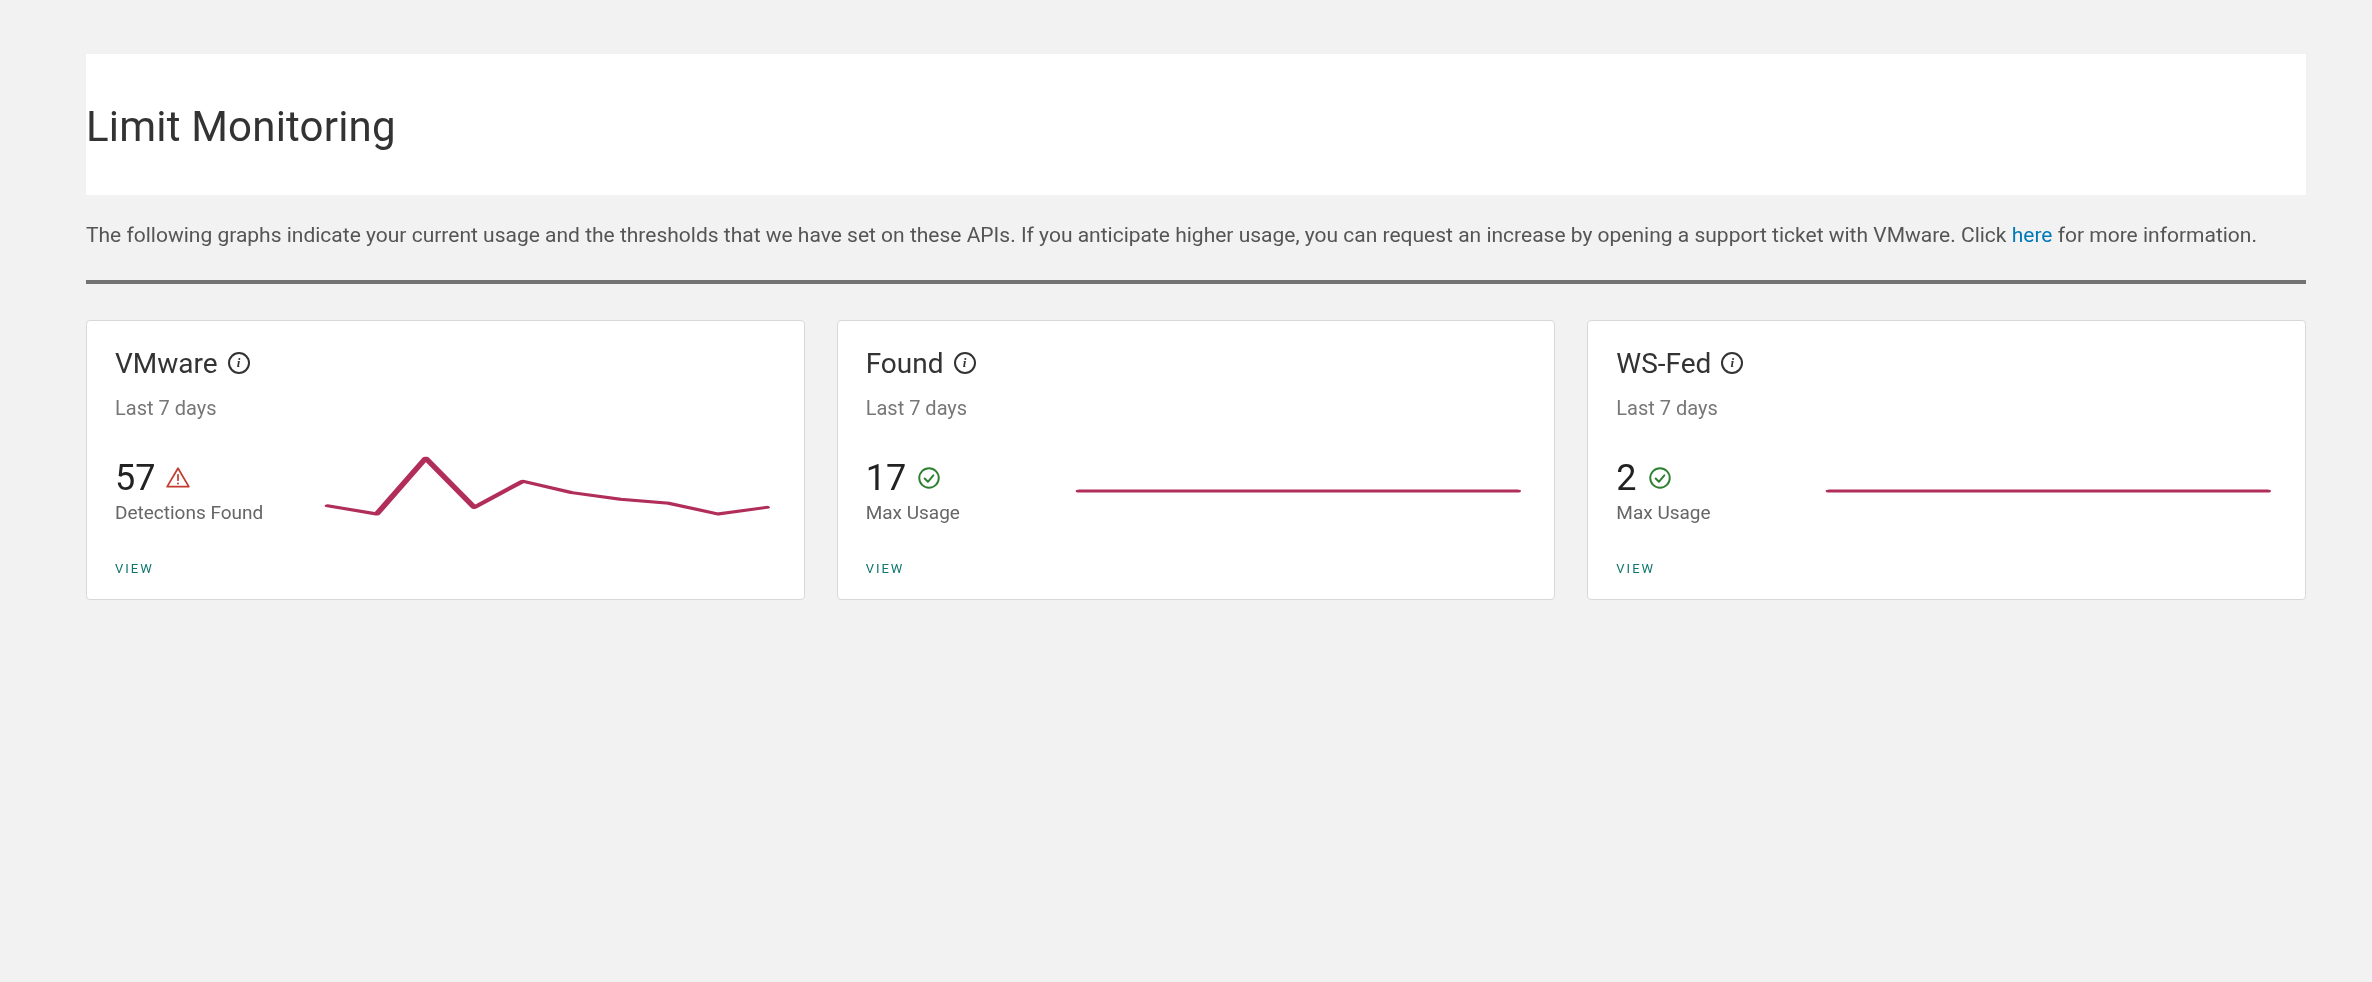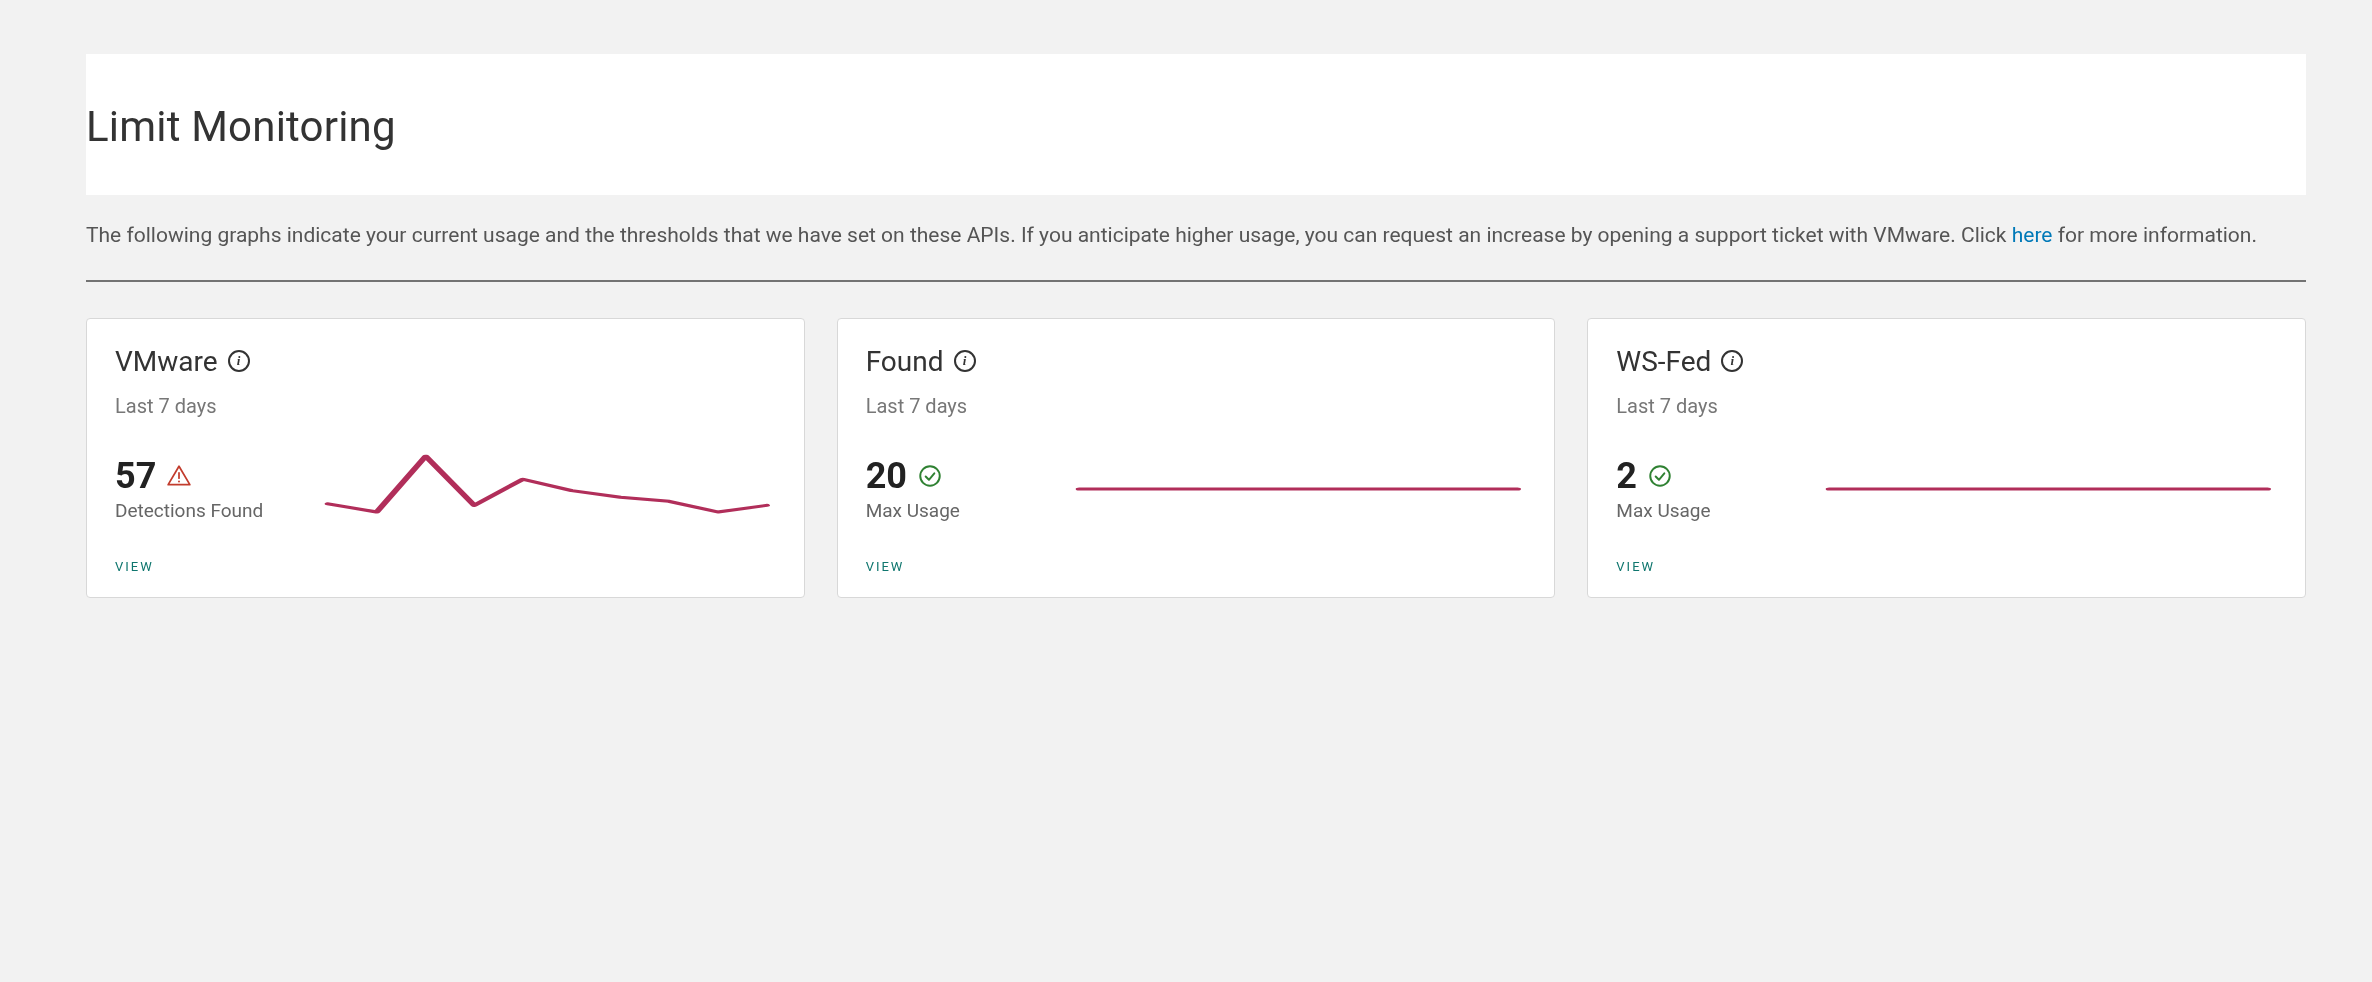--- a/index.html
+++ b/index.html
@@ -24,21 +24,21 @@
     font-weight: 400;
     color: #333;
     letter-spacing: 0.2px;
   }
   .description {
     font-size: 21px;
     color: #555;
     line-height: 1.55;
     margin-top: 24px;
     padding-bottom: 28px;
-    border-bottom: 2px solid #737373;
+    border-bottom: 4px solid #737373;
   }
   .description a {
     color: #0079b8;
     text-decoration: none;
   }
   .cards-row {
     display: flex;
     gap: 32px;
     margin-top: 36px;
   }
@@ -92,21 +92,21 @@
     flex: 0 0 auto;
     min-width: 180px;
   }
   .metric-row {
     display: flex;
     align-items: center;
     gap: 10px;
   }
   .metric-value {
     font-size: 36px;
-    font-weight: 700;
+    font-weight: 400;
     color: #222;
   }
   .metric-label {
     font-size: 19px;
     color: #666;
     margin-top: 2px;
   }
   .alert-icon svg { display:block; }
   .check-icon svg { display:block; }
   .spark-holder {
@@ -180,21 +180,21 @@
 
     <div class="card">
       <div class="card-header">
         <span class="card-title">Found</span>
         <span class="info-icon">i</span>
       </div>
       <div class="card-sub">Last 7 days</div>
       <div class="card-body">
         <div class="metric-block">
           <div class="metric-row">
-            <span class="metric-value">20</span>
+            <span class="metric-value">17</span>
             <span class="check-icon">
               <svg width="26" height="26" viewBox="0 0 24 24" fill="none" stroke="#2f8132" stroke-width="1.8" stroke-linecap="round" stroke-linejoin="round">
                 <circle cx="12" cy="12" r="9"></circle>
                 <polyline points="8 12.5 11 15.5 16 9.5"></polyline>
               </svg>
             </span>
           </div>
           <div class="metric-label">Max Usage</div>
         </div>
         <div class="spark-holder">

